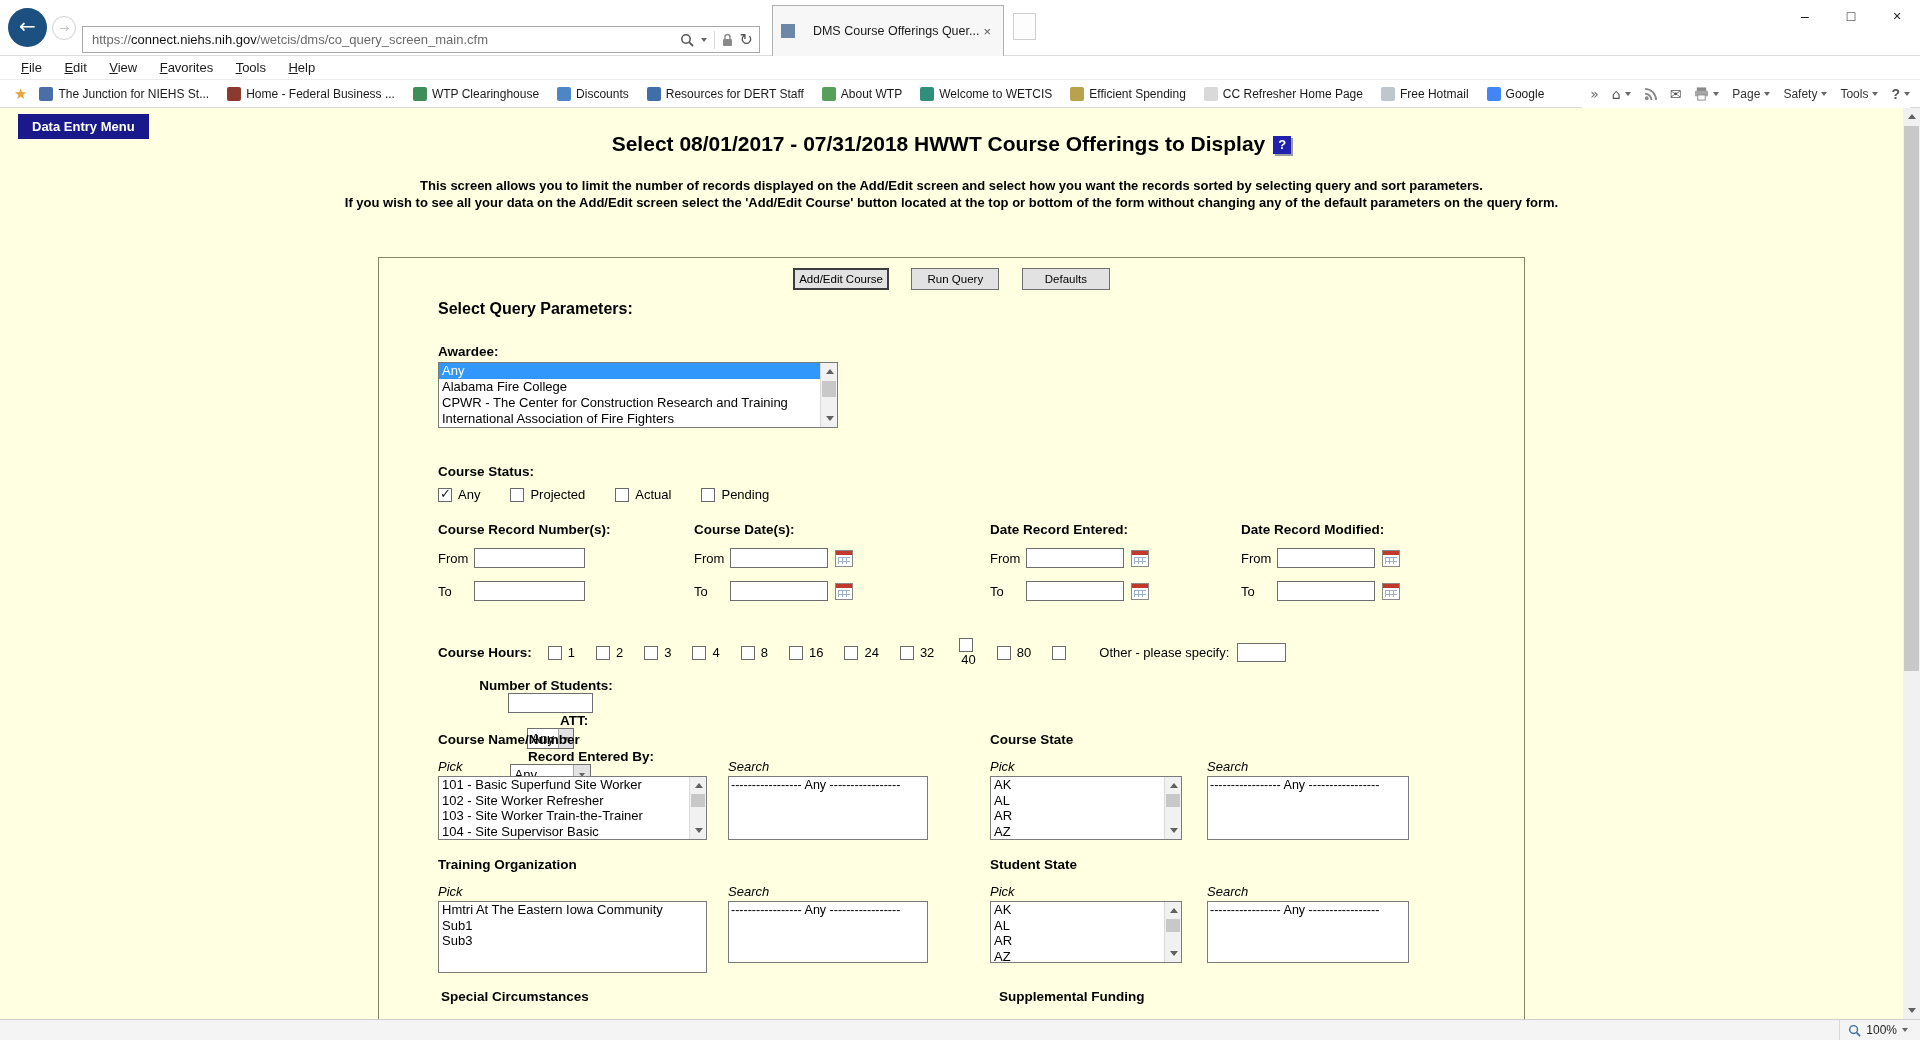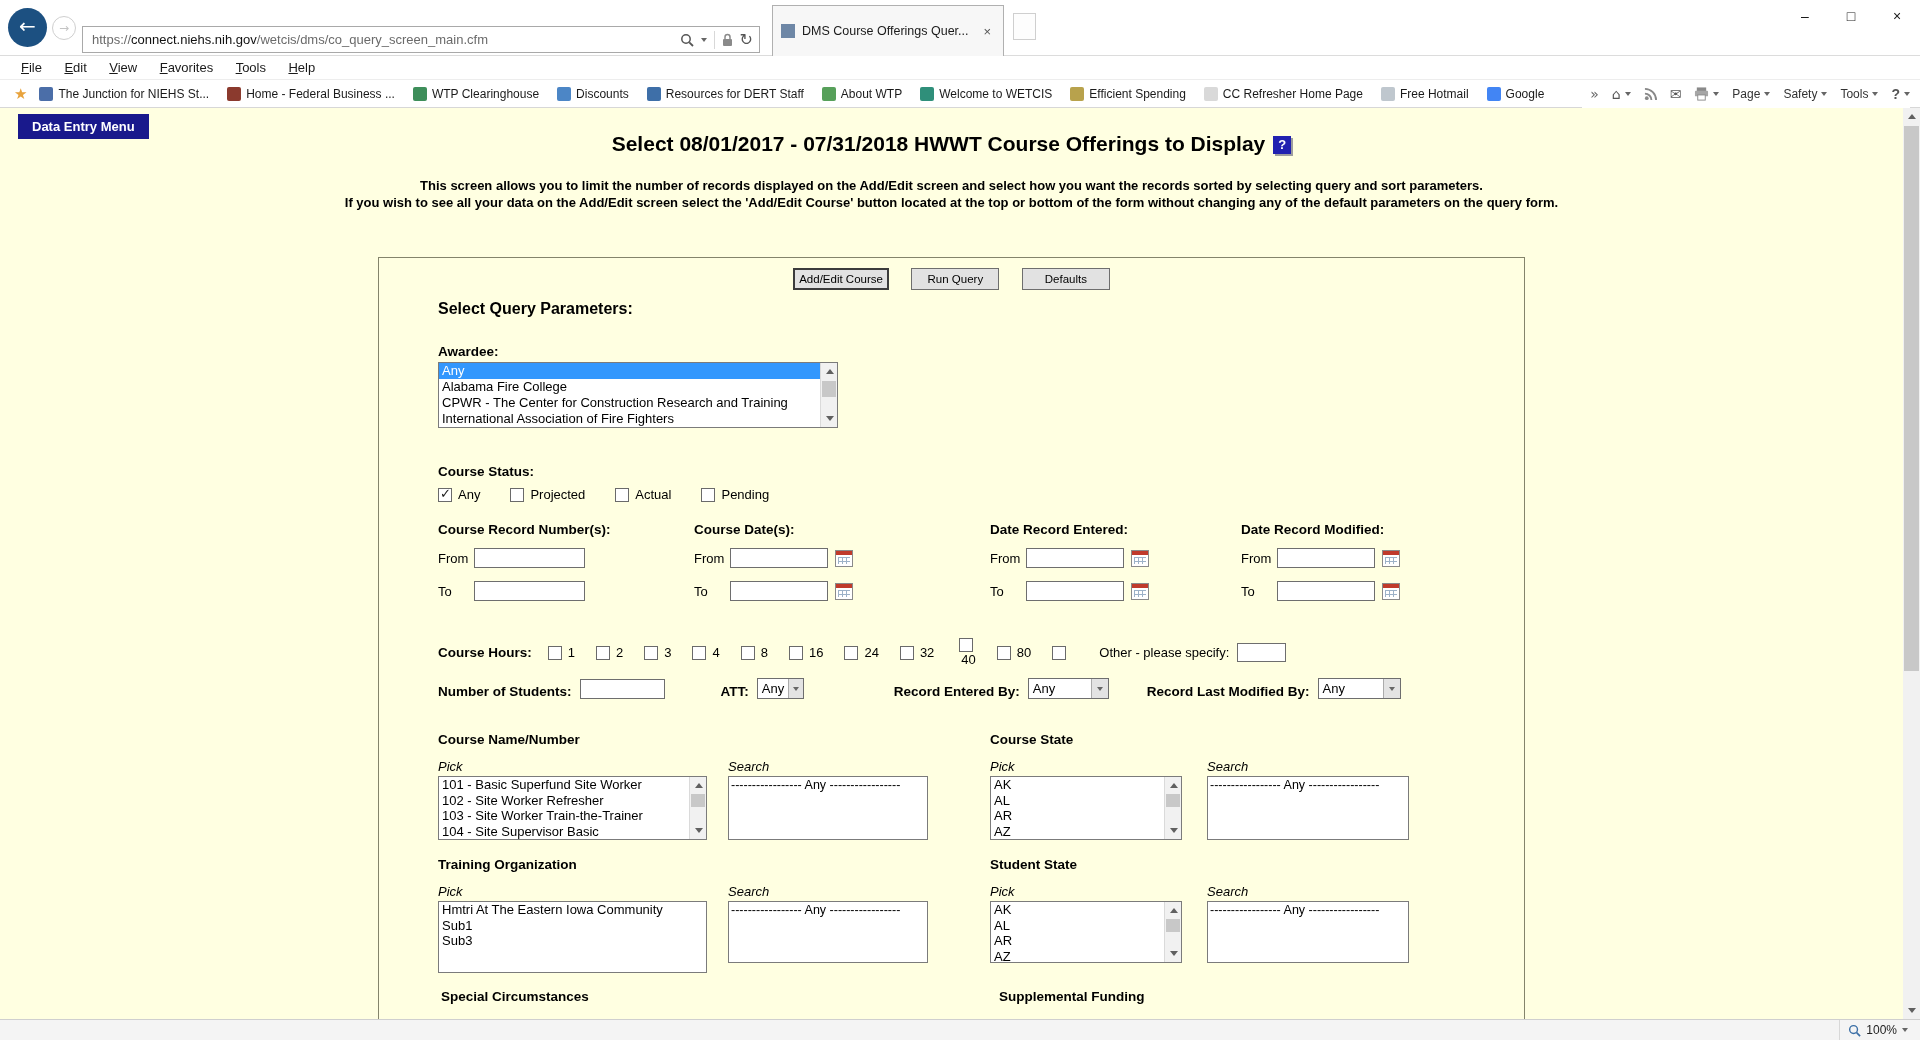--- a/index.html
+++ b/index.html
@@ -13,21 +13,21 @@
   .nav-back { position:absolute; left:8px; top:8px; width:39px; height:39px; border-radius:50%; background:#1C5081; color:#fff; font-size:20px; text-align:center; line-height:37px; cursor:pointer; }
   .nav-fwd { position:absolute; left:52px; top:16px; width:24px; height:24px; border-radius:50%; border:1px solid #CFCFCF; color:#C4C4C4; font-size:12px; text-align:center; line-height:22px; background:#fff; }
   .addressbar { position:absolute; left:82px; top:26px; width:678px; height:27px; background:#fff; border:1px solid #A9A9A9; display:flex; align-items:center; padding:0 6px 0 9px; font-size:13px; }
   .url { flex:1; white-space:nowrap; overflow:hidden; color:#6A6A6A; }
   .url .dom { color:#111; }
   .abar-icons { display:flex; align-items:center; gap:7px; }
   .abar-divider { width:1px; height:18px; background:#D8D8D8; }
   .caret-down { width:0; height:0; border-left:4px solid transparent; border-right:4px solid transparent; border-top:5px solid #666; display:inline-block; }
   .caret-down.small { border-left-width:3.5px; border-right-width:3.5px; border-top-width:4px; }
   .glyph-refresh { font-size:16px; color:#555; }
-  .tab { position:absolute; left:772px; top:5px; width:232px; height:51px; background:#F7F7F7; border:1px solid #B0B0B0; border-bottom:none; display:flex; align-items:center; padding:0 8px; font-size:12.5px; color:#1A1A1A; }
+  .tab { position:absolute; left:772px; top:5px; width:232px; height:51px; background:#F7F7F7; border:1px solid #B0B0B0; border-bottom:none; display:flex; align-items:center; padding:0 8px; font-size:12.5px; color:#1A1A1A;text-align:right; }
   .tab-favicon { width:14px; height:14px; background:#6E87A6; margin-right:7px; flex:none; }
   .tab-title { flex:1; white-space:nowrap; overflow:hidden; }
   .tab-close { color:#555; font-size:13px; padding:1px 4px; }
   .newtab { position:absolute; left:1013px; top:13px; width:23px; height:27px; background:#FDFDFD; border:1px solid #CFCFCF; }
   .wincontrols { position:absolute; right:0; top:0; display:flex; }
   .wc { width:46px; height:33px; text-align:center; line-height:33px; font-size:14px; color:#1A1A1A; cursor:pointer; }
 
   
   .menubar { position:absolute; top:56px; left:0; width:1920px; height:24px; background:#fff; display:flex; align-items:center; padding-left:12px; border-bottom:1px solid #EDEDED; }
   .menu-item { display:inline-block; font-size:13px; color:#1A1A1A; padding:2px 9px; cursor:default; }
@@ -99,21 +99,21 @@
   .cal::before { content:""; position:absolute; top:0; left:0; right:0; height:4px; background:#C03A2B; }
   .cal::after { content:""; position:absolute; left:2px; right:2px; top:6px; bottom:2px;
     background-image:linear-gradient(#9DB2C8 1px, transparent 1px), linear-gradient(90deg, #9DB2C8 1px, transparent 1px);
     background-size:4px 4px; }
 
   
   .hours-row { position:absolute; left:59px; top:380px; display:flex; align-items:center; }
   .hours-row .lbl { margin-right:16px; }
   .hours-row .cb-group { margin-right:21px; }
   .other-label { font-size:13px; margin-left:6px; }
-  .students-row { position:absolute; left:59px; top:420px; display:flex; align-items:flex-end; font-size:13px; }
+  .students-row { position:absolute; left:59px; top:420px; display:flex; align-items:center; font-size:13px;flex-direction:column; }
   .students-row .ti.students { margin-left:8px; }
   .ml56 { margin-left:56px; } .ml90 { margin-left:90px; } .ml38 { margin-left:38px; } .ml8 { margin-left:8px; }
   .sel { display:inline-flex; align-items:center; height:21px; background:#fff; border:1px solid #6E6E6E; font-size:13px; cursor:pointer; }
   .sel-value { padding:0 4px; }
   .sel-btn { width:17px; align-self:stretch; background:#E3E3E3; border-left:1px solid #ABABAB; display:flex; align-items:center; justify-content:center; margin-left:auto; }
   .sel-att { width:47px; } .sel-entered { width:81px; } .sel-modified { width:83px; }
 
   
   .sec { position:absolute; }
   .sec-cn { left:59px; top:474px; } .sec-cs { left:611px; top:474px; }

